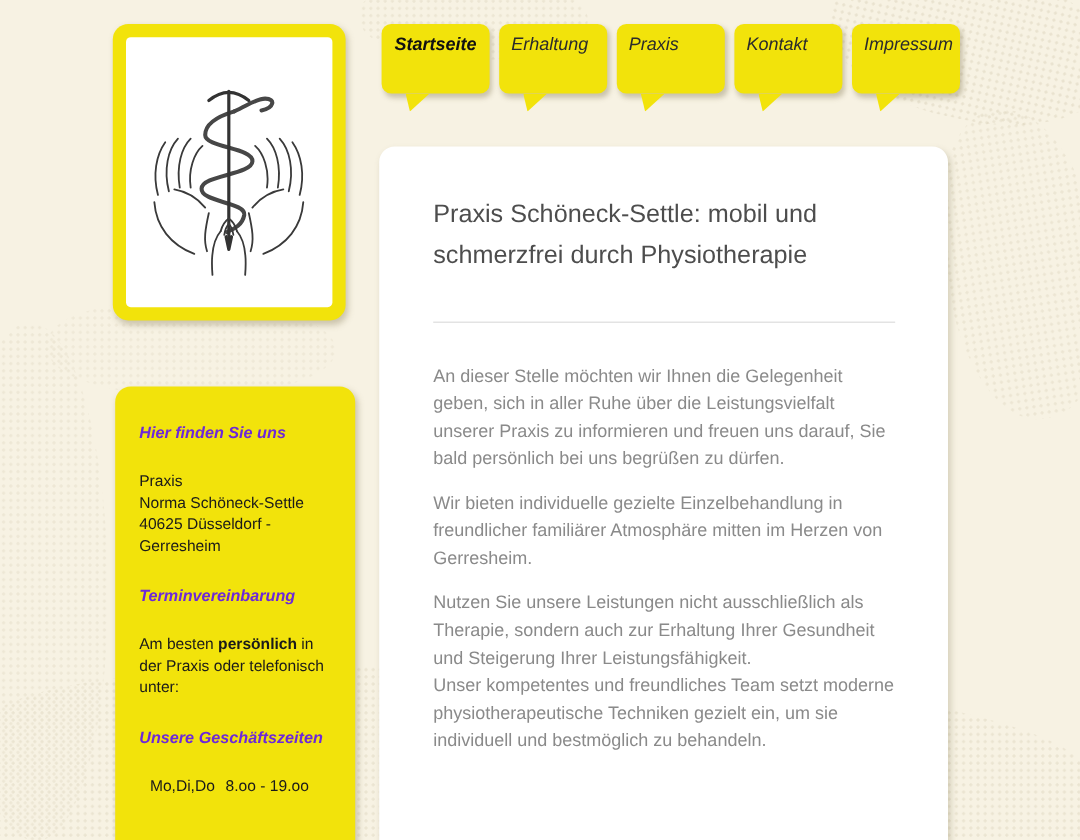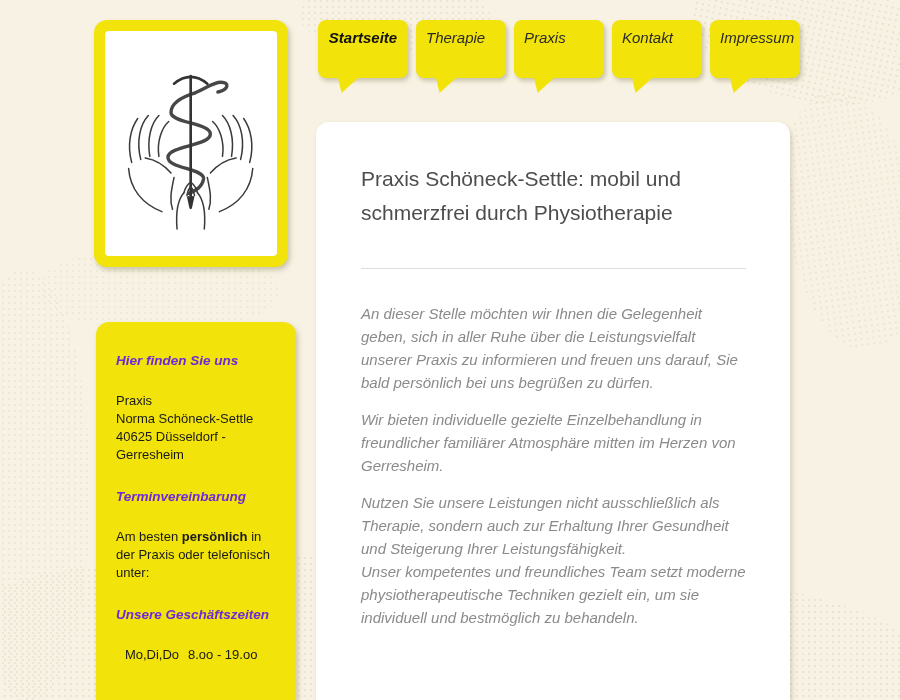--- a/index.html
+++ b/index.html
@@ -75,42 +75,41 @@
   }
   .content h1{
     margin:0;font-size:21px;line-height:34px;font-weight:normal;color:#4d4d4d;
   }
   .content hr{
     border:none;border-top:1px solid #ddd;margin:38px 0 33px 0;
   }
   .content p{
     margin:0 0 14px 0;font-size:15px;line-height:23px;color:#8a8a8a;
     white-space:pre-line;
-    font-style:italic;
   }
 </style>
 </head>
 <body>
 
 <div class="page">
 
   <div class="texture t1"></div>
   <div class="texture t2"></div>
   <div class="texture t3"></div>
   <div class="texture t4"></div>
   <div class="texture t5"></div>
   <div class="texture t6"></div>
 
   <nav class="nav">
     <div class="tab active">
       <span>Startseite</span>
       <span class="tail"></span>
     </div>
     <div class="tab">
-      <span>Therapie</span>
+      <span>Erhaltung</span>
       <span class="tail"></span>
     </div>
     <div class="tab">
       <span>Praxis</span>
       <span class="tail"></span>
     </div>
     <div class="tab">
       <span>Kontakt</span>
       <span class="tail"></span>
     </div>

